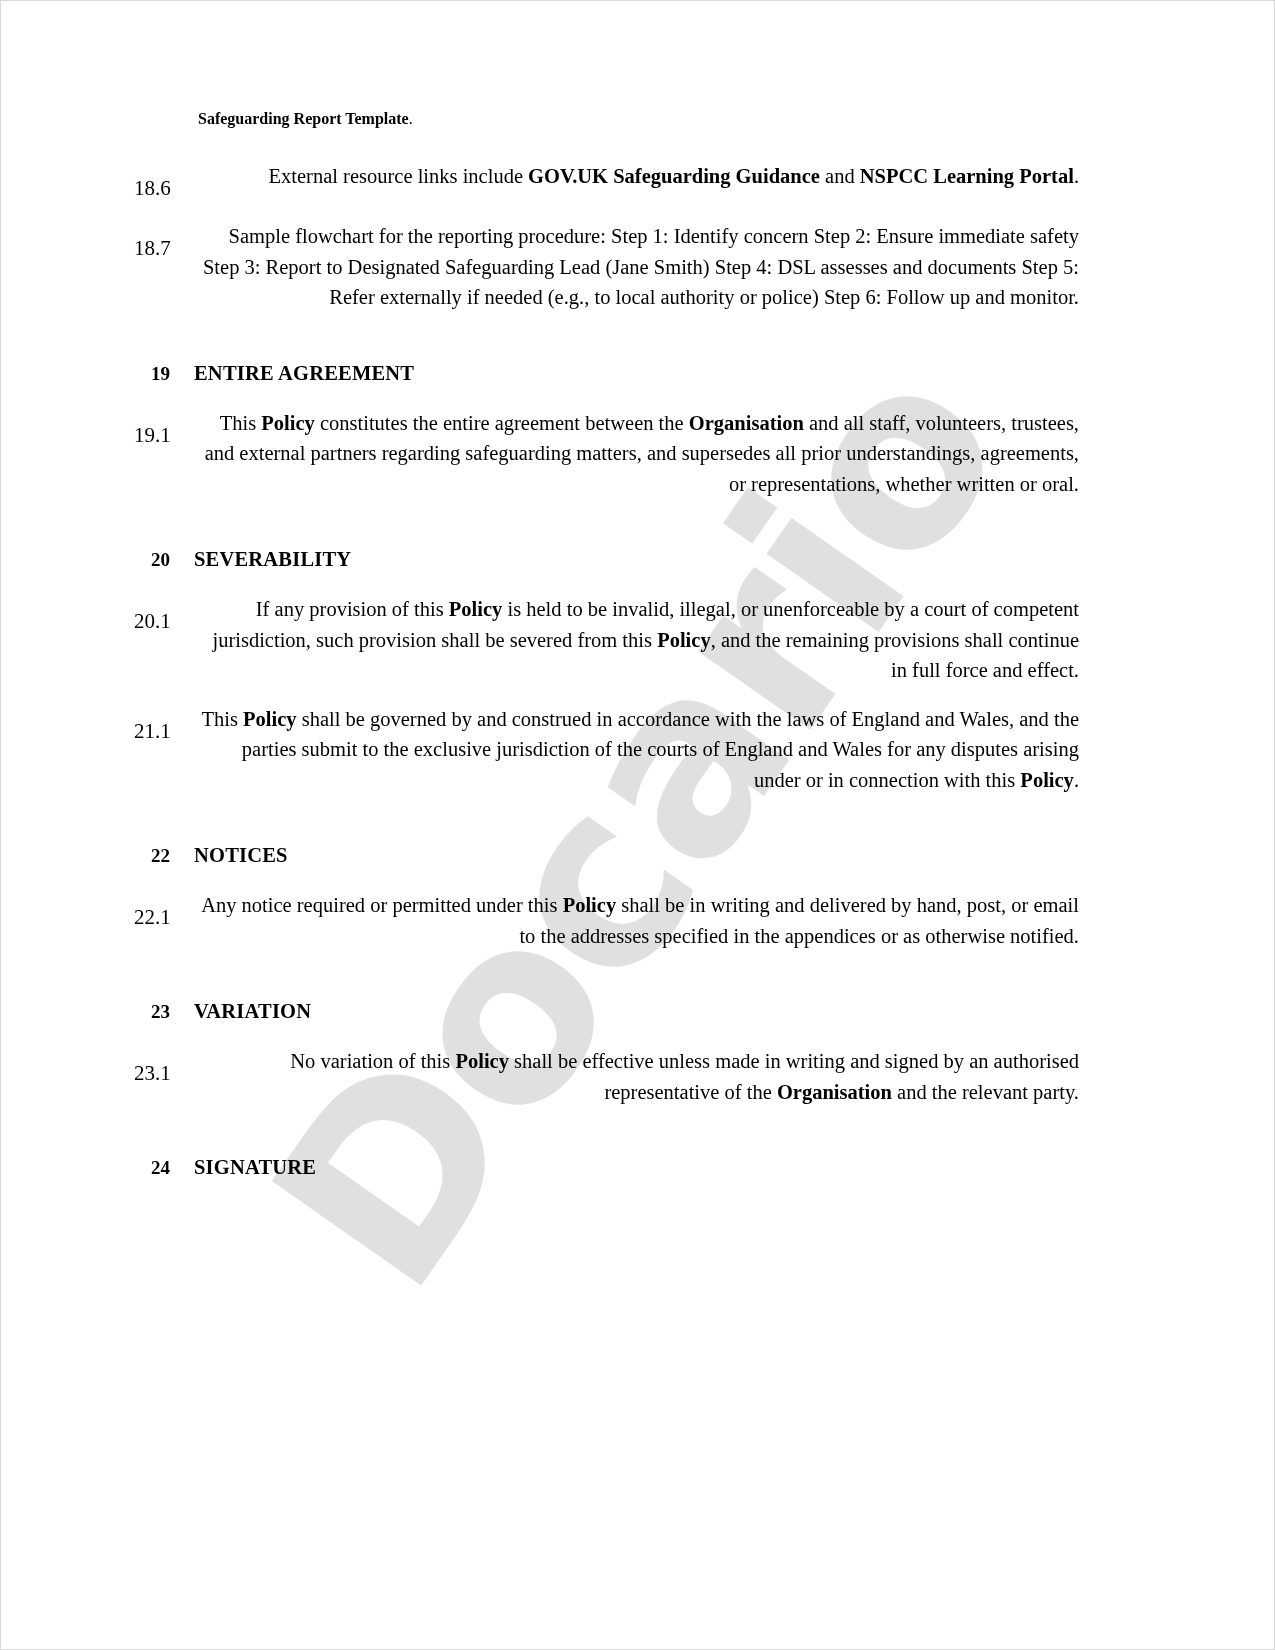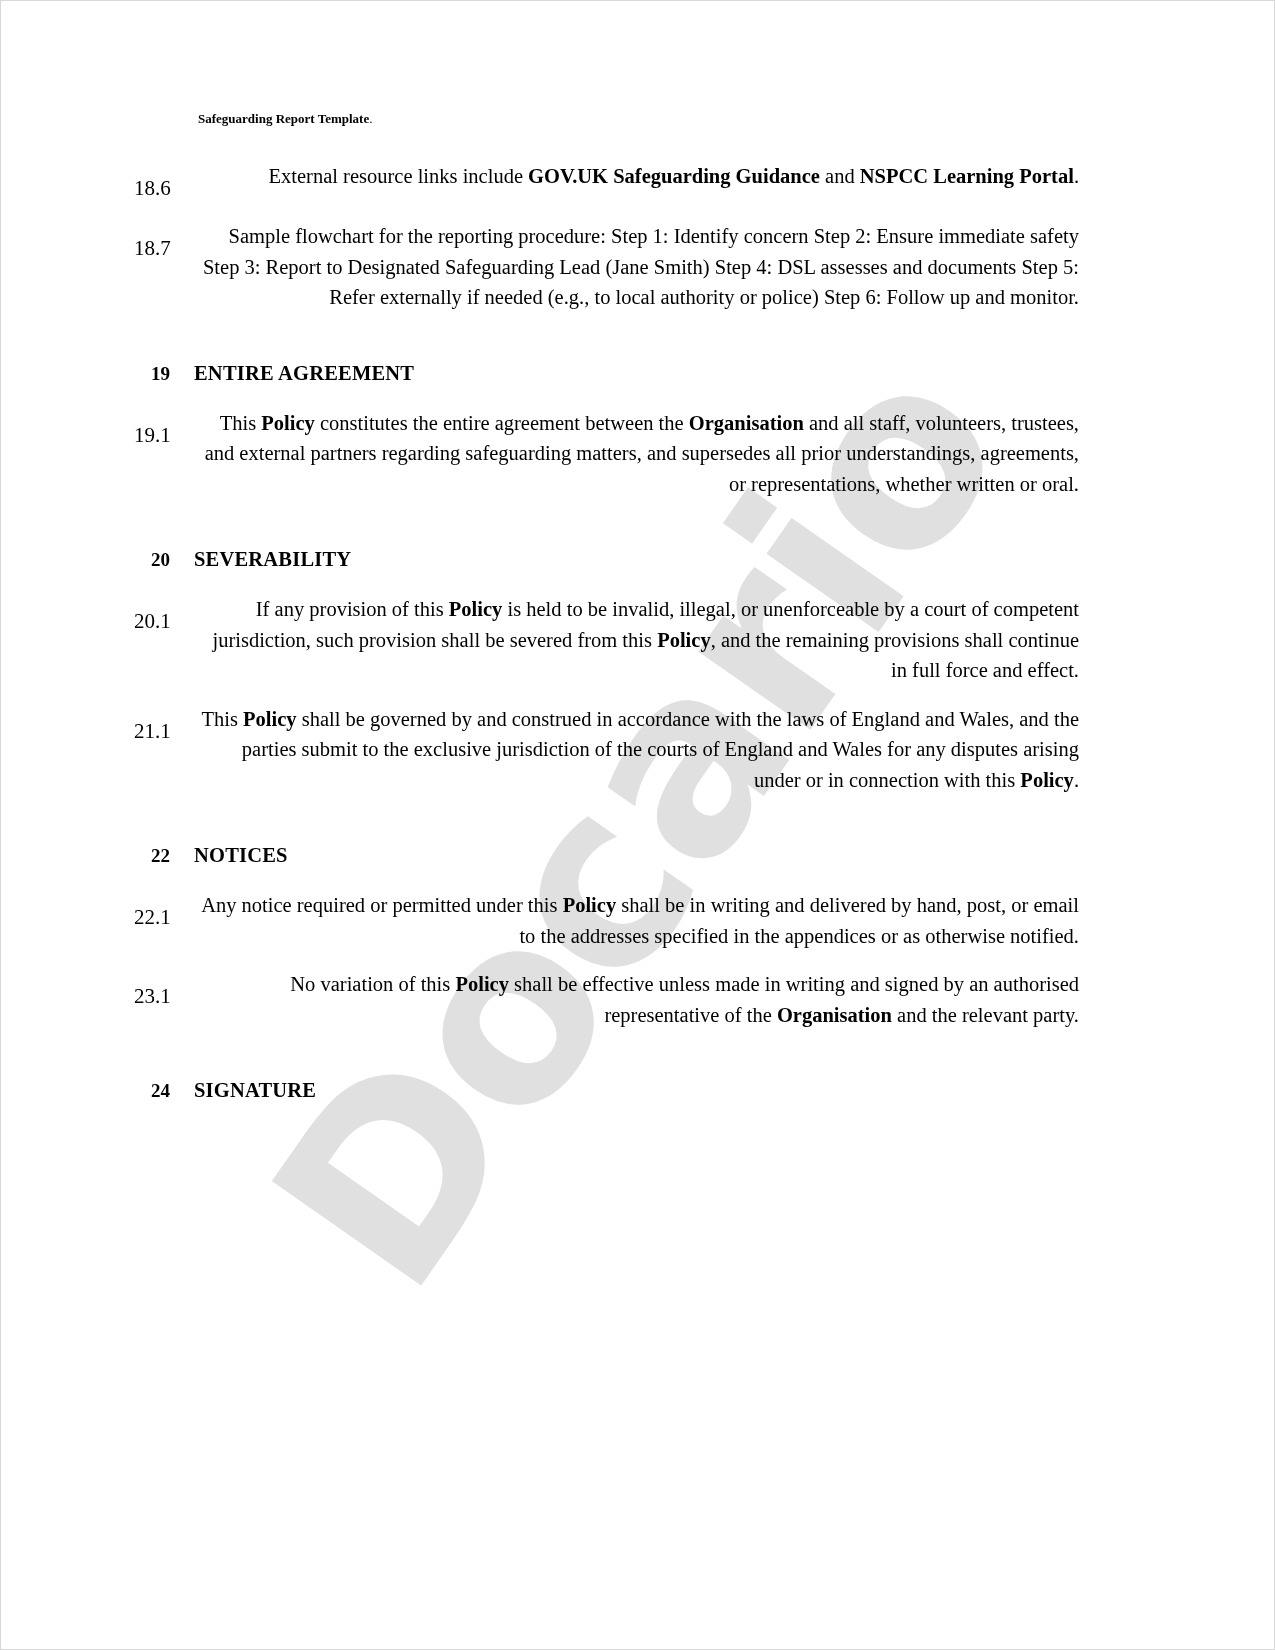--- a/index.html
+++ b/index.html
@@ -63,21 +63,21 @@
     margin-top: 12px;
   }
   .clause-body {
     flex: 1 1 auto;
     font-size: 20.5px;
     line-height: 30.5px;
     text-align: right;
   }
   .cont-para {
     margin-left: 64px;
-    font-size: 13px;
+    font-size: 16px;
     line-height: 30.5px;
     font-weight: bold;
     margin-bottom: 26px;
   }
   .cont-para .reg { font-weight: normal; }
 
   .heading {
     display: flex;
     align-items: flex-start;
     margin-top: 46px;
@@ -148,20 +148,24 @@
 
     <div class="heading">
       <div class="heading-num">22</div>
       <div class="heading-title">NOTICES</div>
     </div>
     <div class="clause">
       <div class="clause-num">22.1</div>
       <div class="clause-body"><span>Any notice required or permitted under this </span><b class="strong">Policy</b><span> shall be in writing and delivered by hand, post, or email to the addresses specified in the appendices or as otherwise notified.</span></div>
     </div>
 
+    <div class="heading">
+      <div class="heading-num">23</div>
+      <div class="heading-title">VARIATION</div>
+    </div>
     <div class="clause">
       <div class="clause-num">23.1</div>
       <div class="clause-body"><span>No variation of this </span><b class="strong">Policy</b><span> shall be effective unless made in writing and signed by an authorised representative of the </span><b class="strong">Organisation</b><span> and the relevant party.</span></div>
     </div>
 
     <div class="heading">
       <div class="heading-num">24</div>
       <div class="heading-title">SIGNATURE</div>
     </div>
 

